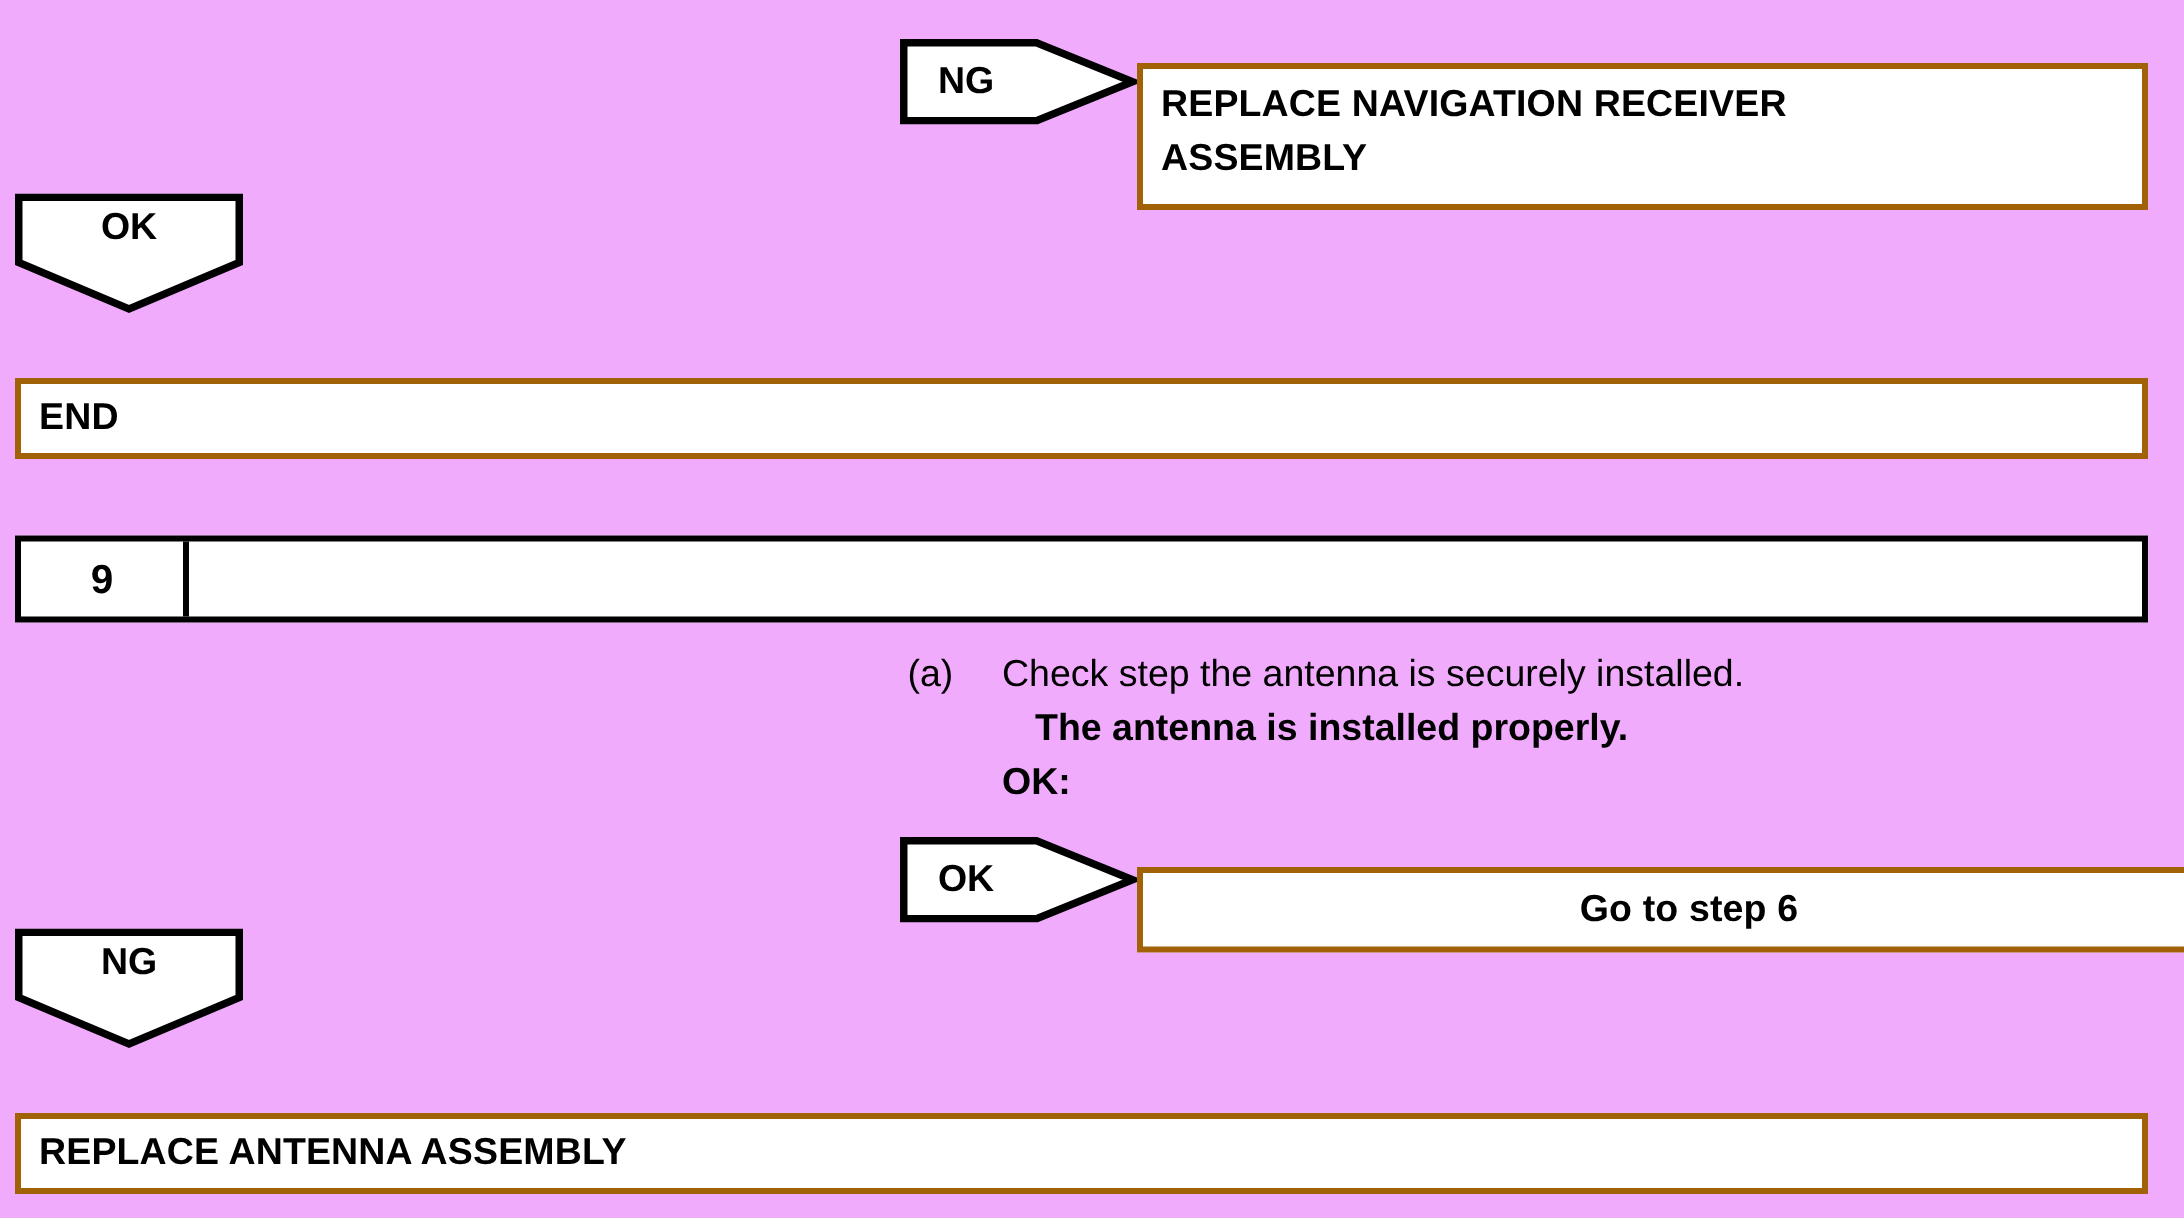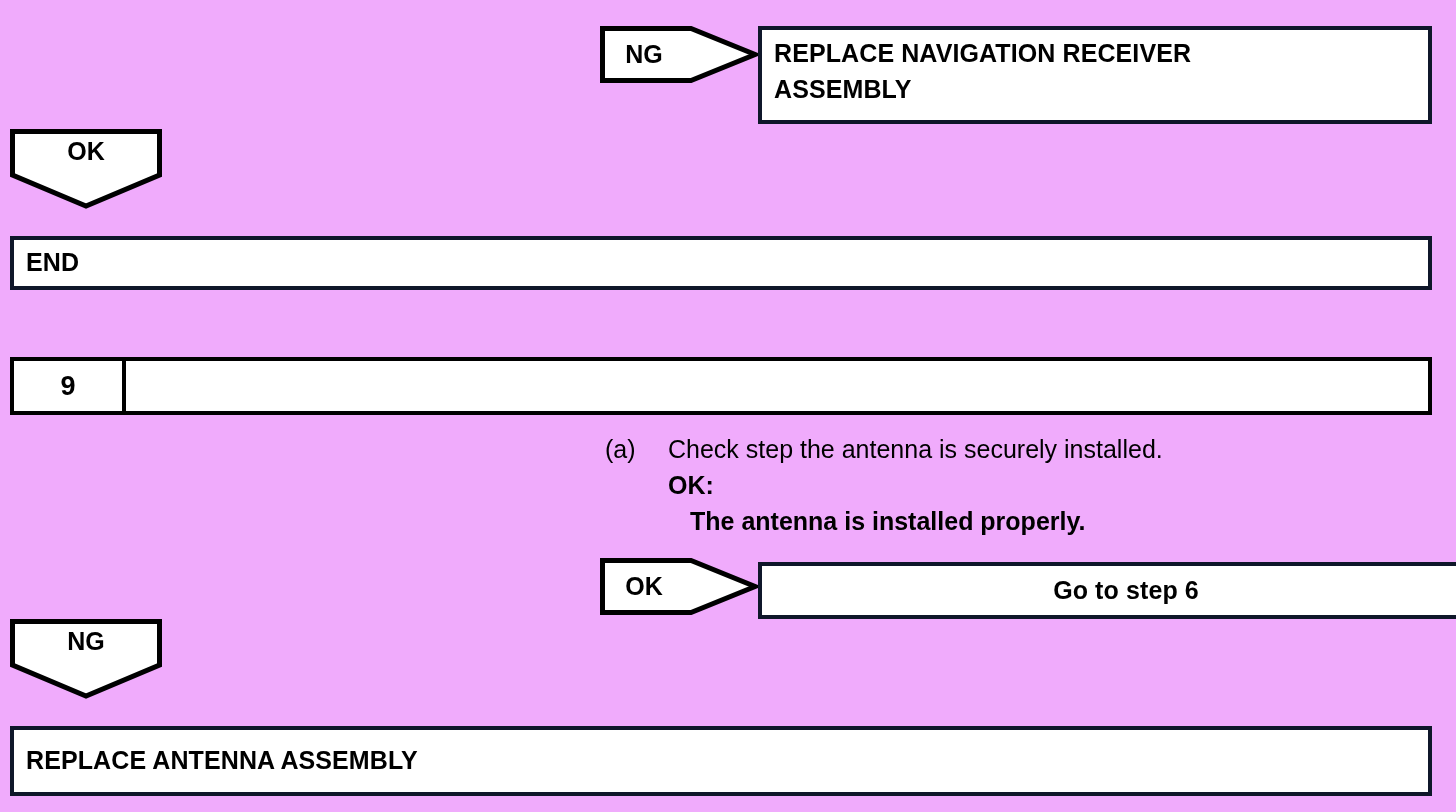--- a/index.html
+++ b/index.html
@@ -17,24 +17,25 @@
     height: 812px;
     background: #f0abfc;
     overflow: hidden;
   }
 
   
   .node { position: absolute; box-sizing: border-box; }
 
   
   .box {
-    border: 4px solid #0f172a;
+    border: 4px solid #a16207;
     background: #ffffff;
     display: flex;
     align-items: center;
+    margin-top: 16px;
   }
   .box-text {
     font-size: 25px;
     font-weight: bold;
     letter-spacing: 0.1px;
     line-height: 1.42;
     white-space: pre-line;
     padding-left: 12px;
   }
   .box-text.center {
@@ -148,39 +149,39 @@
 
   <div class="node step-box" style="left:10px; top:357px; width:1422px; height:58px;">
     <div class="step-num">9</div>
   </div>
 
   <div class="instructions" style="left:605px; top:437px; width:800px;">
     <div class="ins-row">
       <div class="ins-marker">(a)</div>
       <div class="ins-text">Check step the antenna is securely installed.</div>
     </div>
+    <div class="ins-line indent-2 bold">The antenna is installed properly.</div>
     <div class="ins-line indent-1 bold">OK:</div>
-    <div class="ins-line indent-2 bold">The antenna is installed properly.</div>
   </div>
 
   <div class="node arrow-right" style="left:600px; top:558px; width:158px; height:57px;">
     <svg width="158" height="57" viewBox="0 0 158 57">
       <path d="M2.5,2.5 L91,2.5 L155,28.5 L91,54.5 L2.5,54.5 Z" fill="#ffffff" stroke="#000000" stroke-width="5" stroke-linejoin="miter"></path>
     </svg>
     <div class="arrow-label-r">OK</div>
   </div>
 
   <div class="node box" style="left:758px; top:562px; width:736px; height:57px;">
     <div class="box-text center">Go to step 6</div>
   </div>
 
   <div class="node arrow-down" style="left:10px; top:619px; width:152px; height:80px;">
     <svg width="152" height="80" viewBox="0 0 152 80">
       <path d="M2.5,2.5 L149.5,2.5 L149.5,46 L76,77 L2.5,46 Z" fill="#ffffff" stroke="#000000" stroke-width="5" stroke-linejoin="miter"></path>
     </svg>
     <div class="arrow-label-d">NG</div>
   </div>
 
-  <div class="node box" style="left:10px; top:726px; width:1422px; height:70px;">
+  <div class="node box" style="left:10px; top:726px; width:1422px; height:54px;">
     <div class="box-text">REPLACE ANTENNA ASSEMBLY</div>
   </div>
 
 </div>
 
 </body></html>

